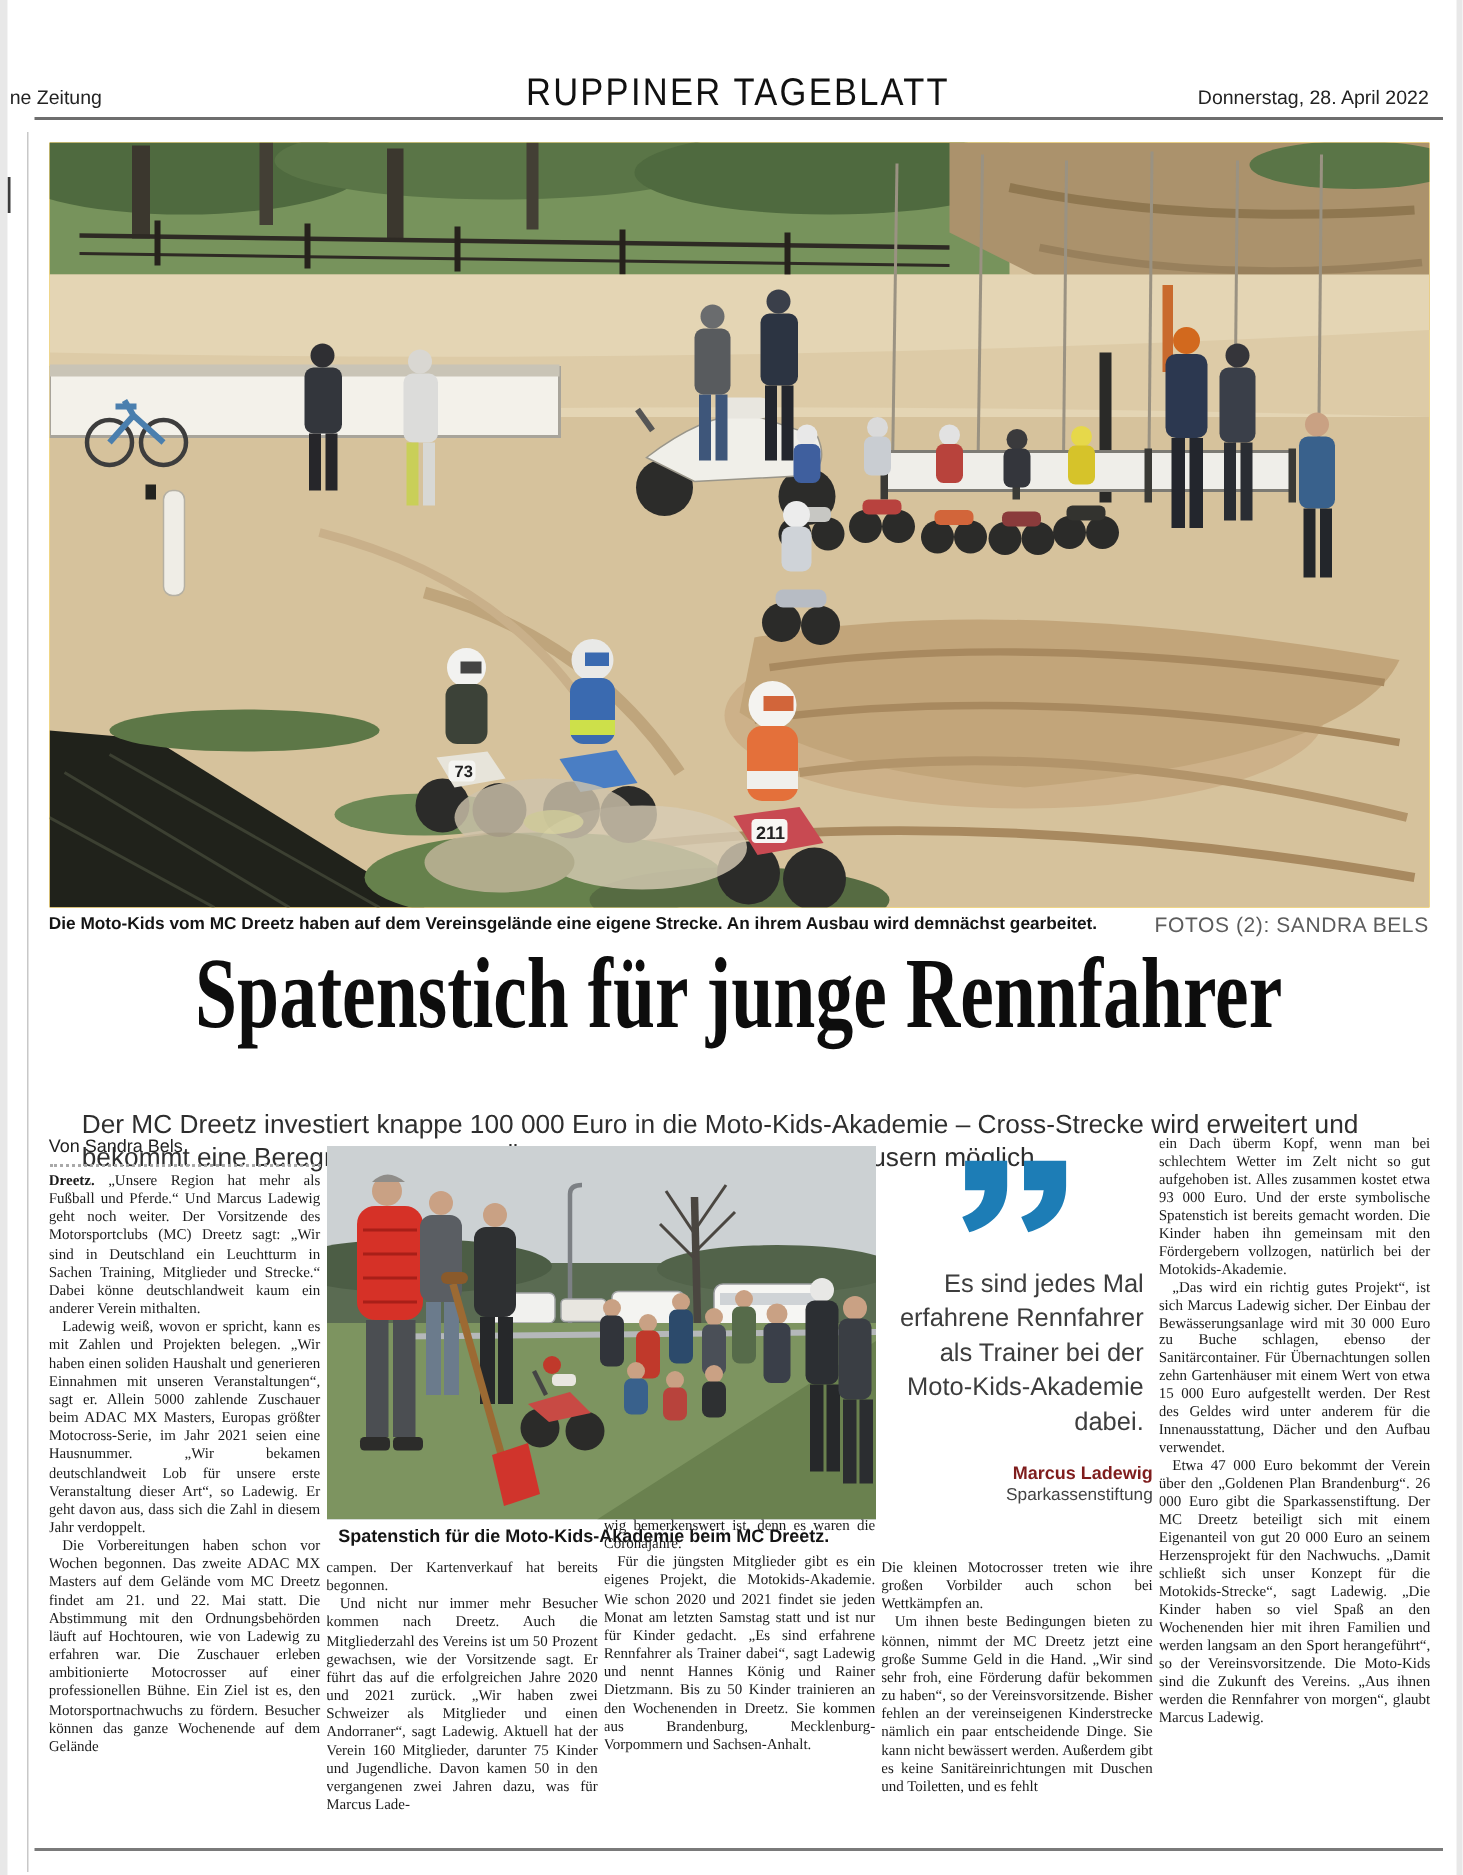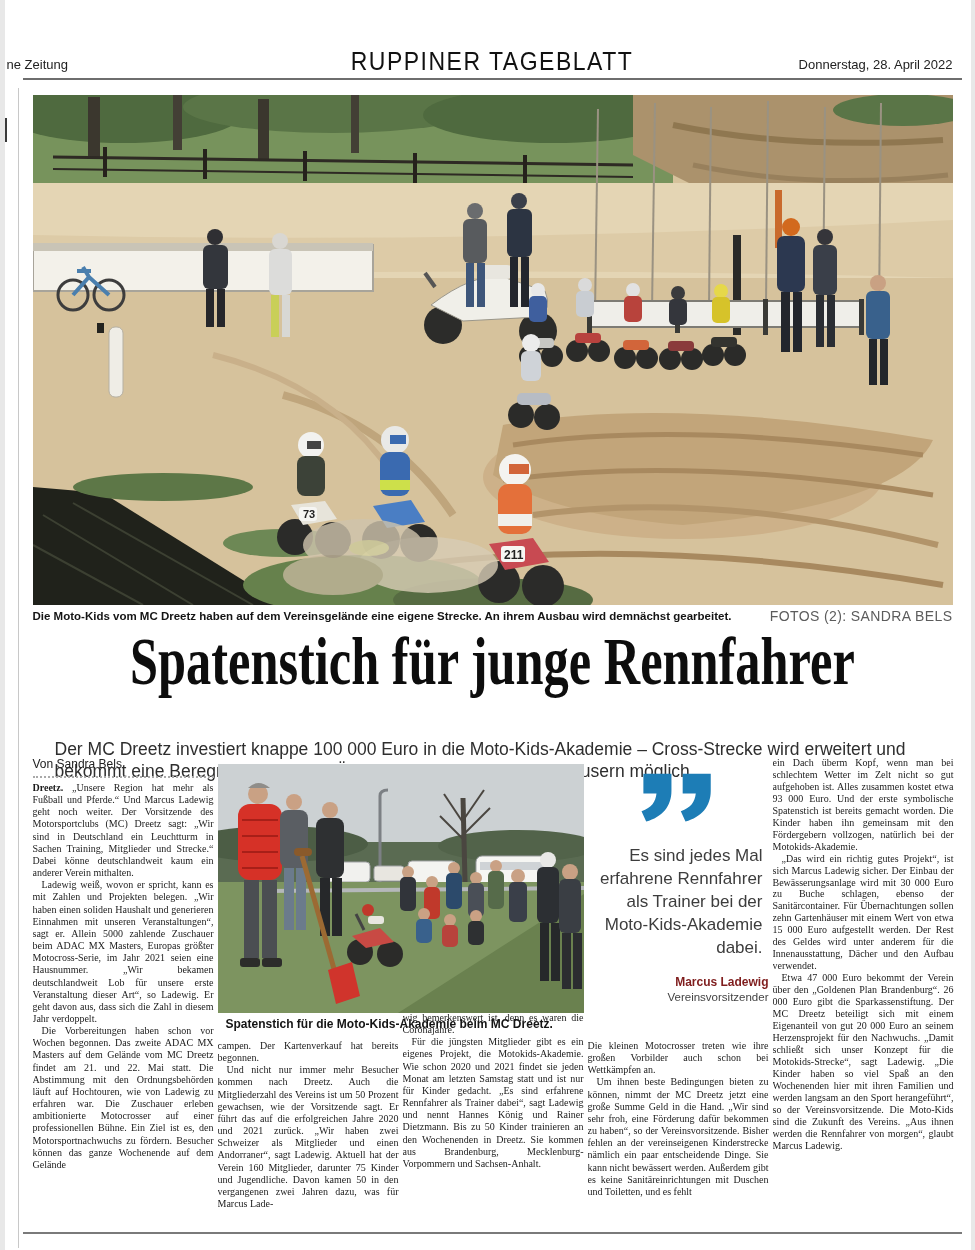--- a/index.html
+++ b/index.html
@@ -420,21 +420,21 @@
 
   <div class="pullquote">
     <svg class="qicon" viewBox="0 0 80 62">
       <g fill="#1d7db6">
         <path d="M3,2 h30 v18 c0,17 -10,28 -27,33 l-5,-11 c11,-4 15,-10 16,-19 h-14 z"></path>
         <path d="M45,2 h30 v18 c0,17 -10,28 -27,33 l-5,-11 c11,-4 15,-10 16,-19 h-14 z"></path>
       </g>
     </svg>
     <div class="qtext">Es sind jedes Mal erfahrene Rennfahrer als Trainer bei der Moto-Kids-Akademie dabei.</div>
     <div class="qauthor">Marcus Ladewig</div>
-    <div class="qrole">Vereinsvorsitzender</div>
+    <div class="qrole">Sparkassenstiftung</div>
   </div>
 
   <div class="bodycol col4">
     <p>Die kleinen Motocrosser treten wie ihre großen Vorbilder auch schon bei Wettkämpfen an.</p>
     <p class="indent">Um ihnen beste Bedingungen bieten zu können, nimmt der MC Dreetz jetzt eine große Summe Geld in die Hand. „Wir sind sehr froh, eine Förderung dafür bekommen zu haben“, so der Vereinsvorsitzende. Bisher fehlen an der vereinseigenen Kinderstrecke nämlich ein paar entscheidende Dinge. Sie kann nicht bewässert werden. Außerdem gibt es keine Sanitäreinrichtungen mit Duschen und Toiletten, und es fehlt</p>
   </div>
 
   <div class="bodycol col5">
     <p>ein Dach überm Kopf, wenn man bei schlechtem Wetter im Zelt nicht so gut aufgehoben ist. Alles zusammen kostet etwa 93 000 Euro. Und der erste symbolische Spatenstich ist bereits gemacht worden. Die Kinder haben ihn gemeinsam mit den Fördergebern vollzogen, natürlich bei der Motokids-Akademie.</p>
     <p class="indent">„Das wird ein richtig gutes Projekt“, ist sich Marcus Ladewig sicher. Der Einbau der Bewässerungsanlage wird mit 30 000 Euro zu Buche schlagen, ebenso der Sanitärcontainer. Für Übernachtungen sollen zehn Gartenhäuser mit einem Wert von etwa 15 000 Euro aufgestellt werden. Der Rest des Geldes wird unter anderem für die Innenausstattung, Dächer und den Aufbau verwendet.</p>

